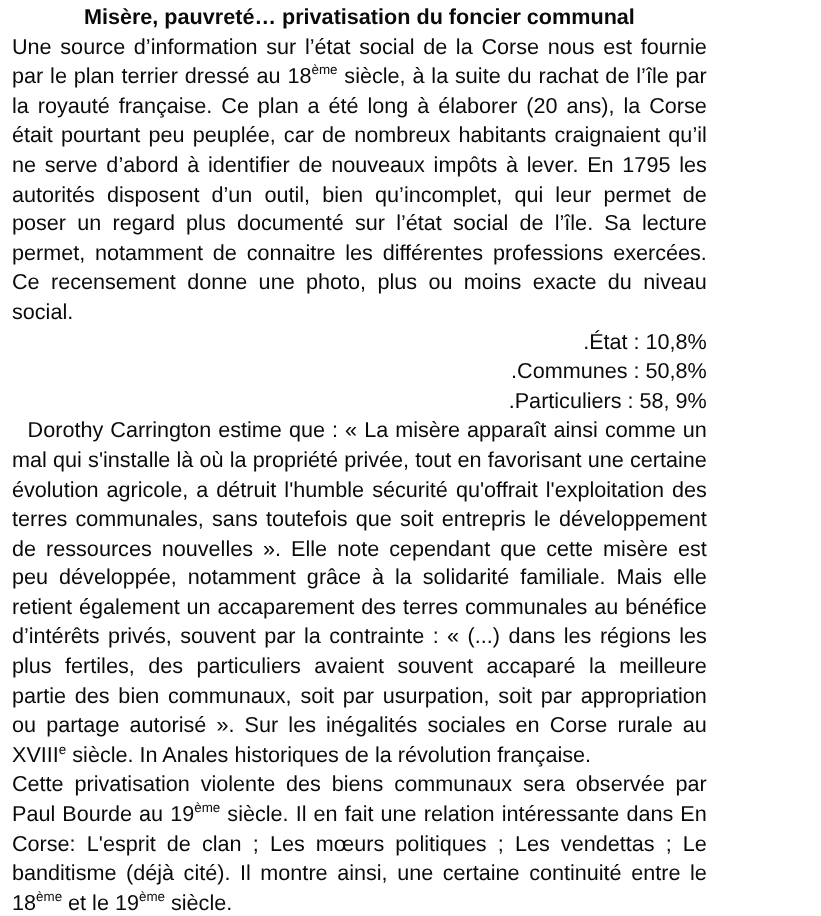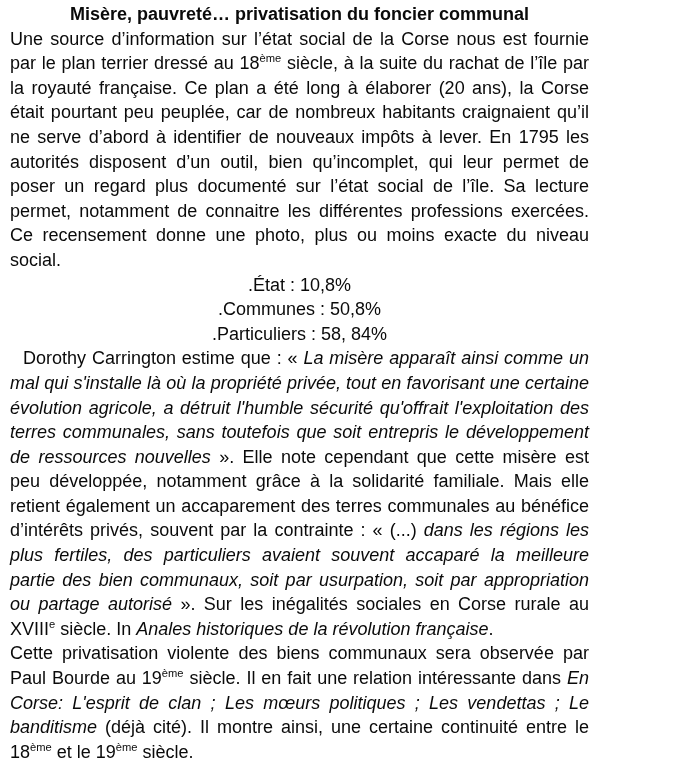--- a/index.html
+++ b/index.html
@@ -26,39 +26,39 @@
     font-size: 18px;
     line-height: 24.6px;
     font-weight: bold;
     text-align: center;
   }
   .para {
     margin: 0;
     text-align: justify;
   }
   .para.no-justify {
-    text-align: center;
+    text-align: right;
   }
   .para.indent {
     text-indent: 13px;
   }
-  .it { font-style: italic; }
+  .it { }
   .b  { font-weight: normal; }
   .sup {
     font-size: 0.62em;
     vertical-align: super;
     line-height: 0;
   }
 </style>
 </head>
 <body>
 
 <div class="doc">
   <h1 class="doc-title">Misère, pauvreté… privatisation du foncier communal</h1>
   <div>
       <p class="para"><span>Une source d’information sur l’état social de la Corse nous est fournie par le plan terrier dressé au 18</span><span class="sup">ème</span><span> siècle, à la suite du rachat de l’île par la royauté française. Ce plan a été long à élaborer (20 ans), la Corse était pourtant peu peuplée, car de nombreux habitants craignaient qu’il ne serve d’abord à identifier de nouveaux impôts à lever.  En 1795 les autorités disposent d’un outil, bien qu’incomplet, qui leur permet de poser un regard plus documenté sur l’état social de l’île. Sa lecture permet, notamment de connaitre les différentes professions exercées. Ce recensement donne une photo, plus ou moins exacte du niveau social.</span></p>
       <p class="para no-justify"><span>.État : 10,8%</span></p>
       <p class="para no-justify"><span>.Communes : 50,8%</span></p>
-      <p class="para no-justify"><span>.Particuliers : 58, 84%</span></p>
+      <p class="para no-justify"><span>.Particuliers : 58, 9%</span></p>
       <p class="para indent"><span>Dorothy Carrington estime que : « </span><span class="it">La misère apparaît ainsi comme un mal qui s'installe là où la propriété privée, tout en favorisant une certaine évolution agricole, a détruit l'humble sécurité qu'offrait l'exploitation des terres communales, sans toutefois que soit entrepris le développement de ressources nouvelles</span><span> ». Elle note cependant que cette misère est peu développée, notamment grâce à la solidarité familiale. Mais elle retient également un accaparement des terres communales au bénéfice d’intérêts privés, souvent par la contrainte : « (...) </span><span class="it">dans les régions les plus fertiles, des particuliers avaient souvent accaparé la meilleure partie des bien communaux, soit par usurpation, soit par appropriation ou partage autorisé</span><span> ». </span><span class="b">Sur les inégalités sociales en Corse rurale au XVIII</span><span class="b sup">e</span><span class="b"> siècle.</span><span> In </span><span class="it">Anales historiques de la révolution française</span><span>.</span></p>
       <p class="para"><span>Cette privatisation violente des biens communaux sera observée par Paul Bourde au 19</span><span class="sup">ème</span><span> siècle. Il en fait une relation intéressante dans </span><span class="it">En Corse: L'esprit de clan ; Les mœurs politiques ; Les vendettas ; Le banditisme</span><span> (déjà cité). Il montre ainsi, une certaine continuité entre le 18</span><span class="sup">ème</span><span> et le 19</span><span class="sup">ème</span><span> siècle.</span></p>
     </div>
 </div>
 
 </body></html>

